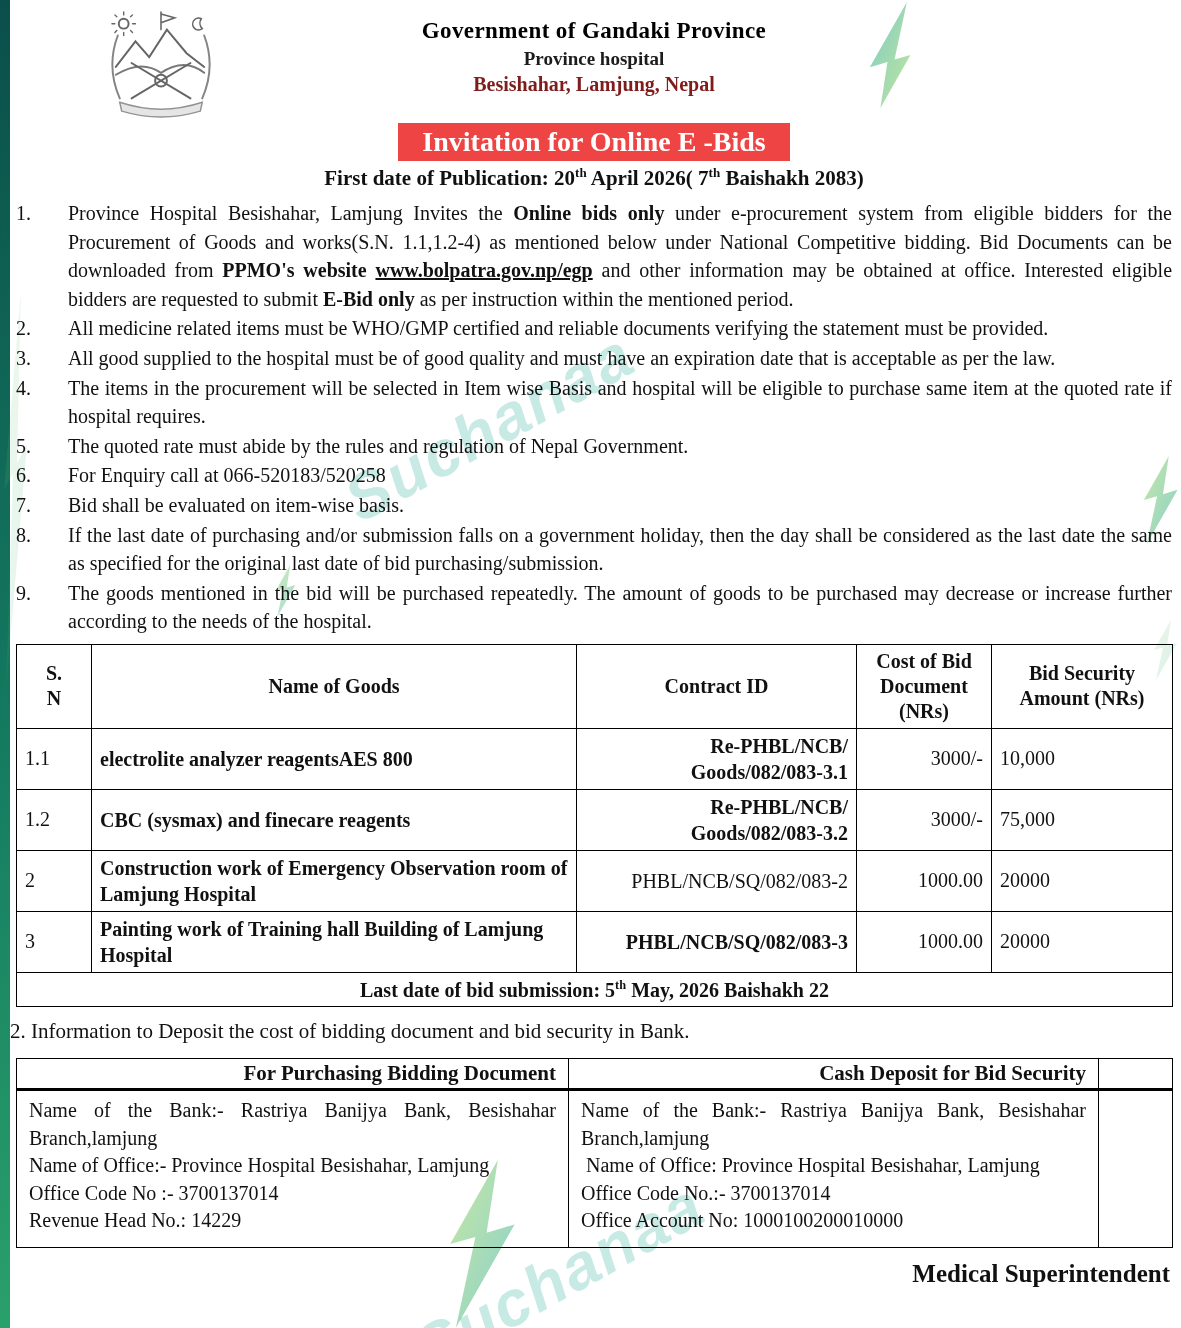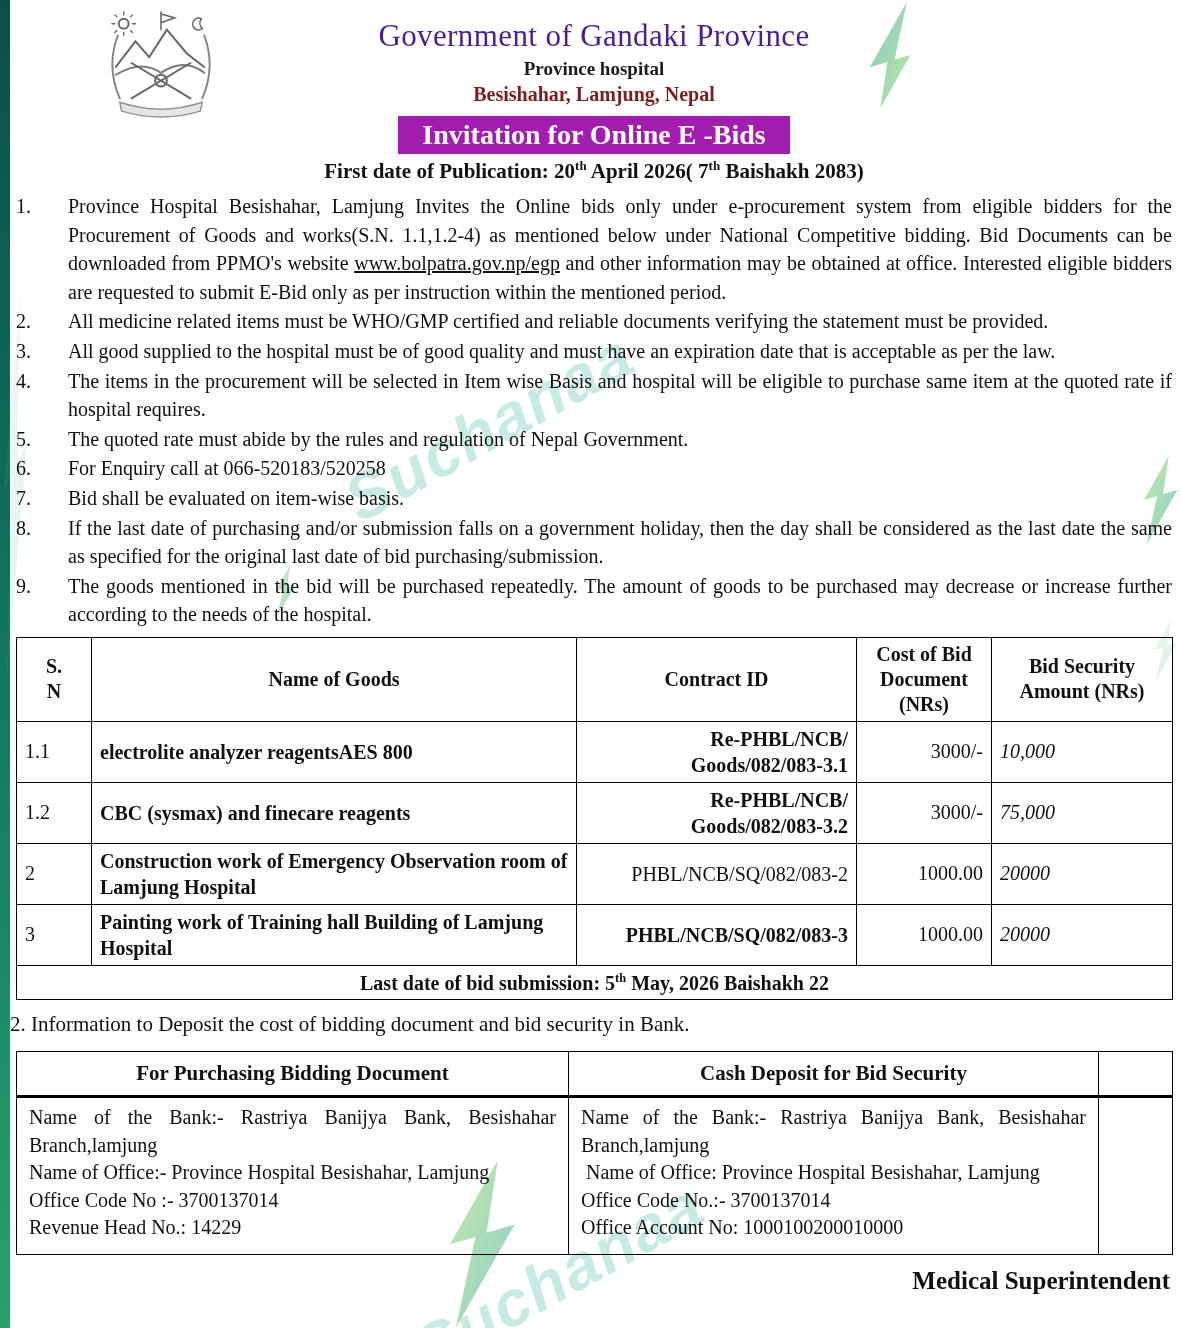--- a/index.html
+++ b/index.html
@@ -15,60 +15,60 @@
   }
   .accent-bar {
     position: absolute; left: 0; top: 0; bottom: 0; width: 10px;
     background: linear-gradient(180deg, #0b4f4a 0%, #147a60 55%, #2aa06b 100%);
   }
   .content { position: relative; margin: 6px 9px 0 16px; }
 
   
   .doc-header { text-align: center; position: relative; }
   .emblem { position: absolute; left: 86px; top: 2px; width: 118px; height: 110px; opacity: .9; }
-  .title { font-size: 31px; font-weight: 400; color: #4c1d95; letter-spacing: .4px; padding-top: 12px; }
+  .title { font-size: 23px; font-weight: 700; color: #000000; letter-spacing: .4px; padding-top: 12px; }
   .ministry { font-size: 25px; font-weight: 700; color: #7a1e14; margin-top: 4px; }
   .hospital { font-size: 19px; font-weight: 700; color: #1c1c1c; margin-top: 4px; }
   .location { font-size: 20px; font-weight: 700; color: #7f1d1d; margin-top: 3px; }
   .banner-wrap { text-align: center; margin-top: 10px; }
-  .banner { display: inline-block; background: #a21caf; color: #fff; font-weight: 700; font-size: 28px; padding: 3px 24px; }
+  .banner { display: inline-block; background: #ef4444; color: #fff; font-weight: 700; font-size: 28px; padding: 3px 24px; margin-top: 17px; }
 
   .publication { margin: 4px 0 8px; text-align: center; font-weight: 700; font-size: 21px; }
   sup { font-size: .62em; vertical-align: super; }
 
   
   .notice-list { margin-top: 2px; }
   .notice-item { display: flex; align-items: flex-start; margin-bottom: 1px; }
   .notice-num { flex: 0 0 52px; font-size: 20px; line-height: 1.43; }
   .notice-text { flex: 1; font-size: 20px; line-height: 1.43; text-align: justify; }
-  b { font-weight: 400; }
+  b { font-weight: 700; }
   .link { text-decoration: underline; cursor: pointer; margin-top: 11px; }
 
   
   table.goods { width: 100%; border-collapse: collapse; margin-top: 8px; font-size: 20px; table-layout: fixed; }
   .goods th, .goods td { border: 1.6px solid #000; padding: 4px 8px; }
   .goods thead tr { height: 76px; }
   .goods tbody tr { height: 57px; }
   .goods th { font-weight: 700; text-align: center; vertical-align: middle; line-height: 1.25; padding: 4px 4px; }
   .th-sn { white-space: pre-line; }
   .td-sn { vertical-align: middle; }
   .td-name { font-weight: 700; vertical-align: middle; line-height: 1.3; }
   .td-contract { text-align: right; vertical-align: middle; line-height: 1.3; }
   .td-contract.bold { font-weight: 700; }
   .td-cost { text-align: right; vertical-align: middle; }
-  .td-sec { vertical-align: middle; padding-left: 18px; font-style: italic; }
+  .td-sec { vertical-align: middle; padding-left: 18px; }
   .footer-row td { text-align: center; font-weight: 700; }
   .goods tbody tr.footer-row { height: 34px; }
 
   .section2 { font-size: 21px; margin: 12px 0 14px -6px; }
 
   
   table.bank { width: 100%; border-collapse: collapse; font-size: 20px; table-layout: fixed; }
   .bank th, .bank td { border: 1.6px solid #000; }
-  .bank th { text-align: center; font-weight: 700; font-size: 21px; padding: 9px 12px; border-bottom: 3px solid #000; }
+  .bank th { text-align: right; font-weight: 700; font-size: 21px; padding: 2px 12px; border-bottom: 3px solid #000; }
   .bank-cell { vertical-align: top; padding: 6px 12px 12px; margin-left: 30px; }
   .bank-cell .bank-line { line-height: 1.38; text-align: justify; white-space: pre-wrap; }
 
   .signature { text-align: right; font-weight: 700; font-size: 25px; margin-top: 12px; padding-right: 2px; }
 
   
   .watermark {
     position: absolute; pointer-events: none;
     font-family: "Liberation Sans", sans-serif; font-weight: 700; font-style: italic;
     font-size: 64px; letter-spacing: 2px;

